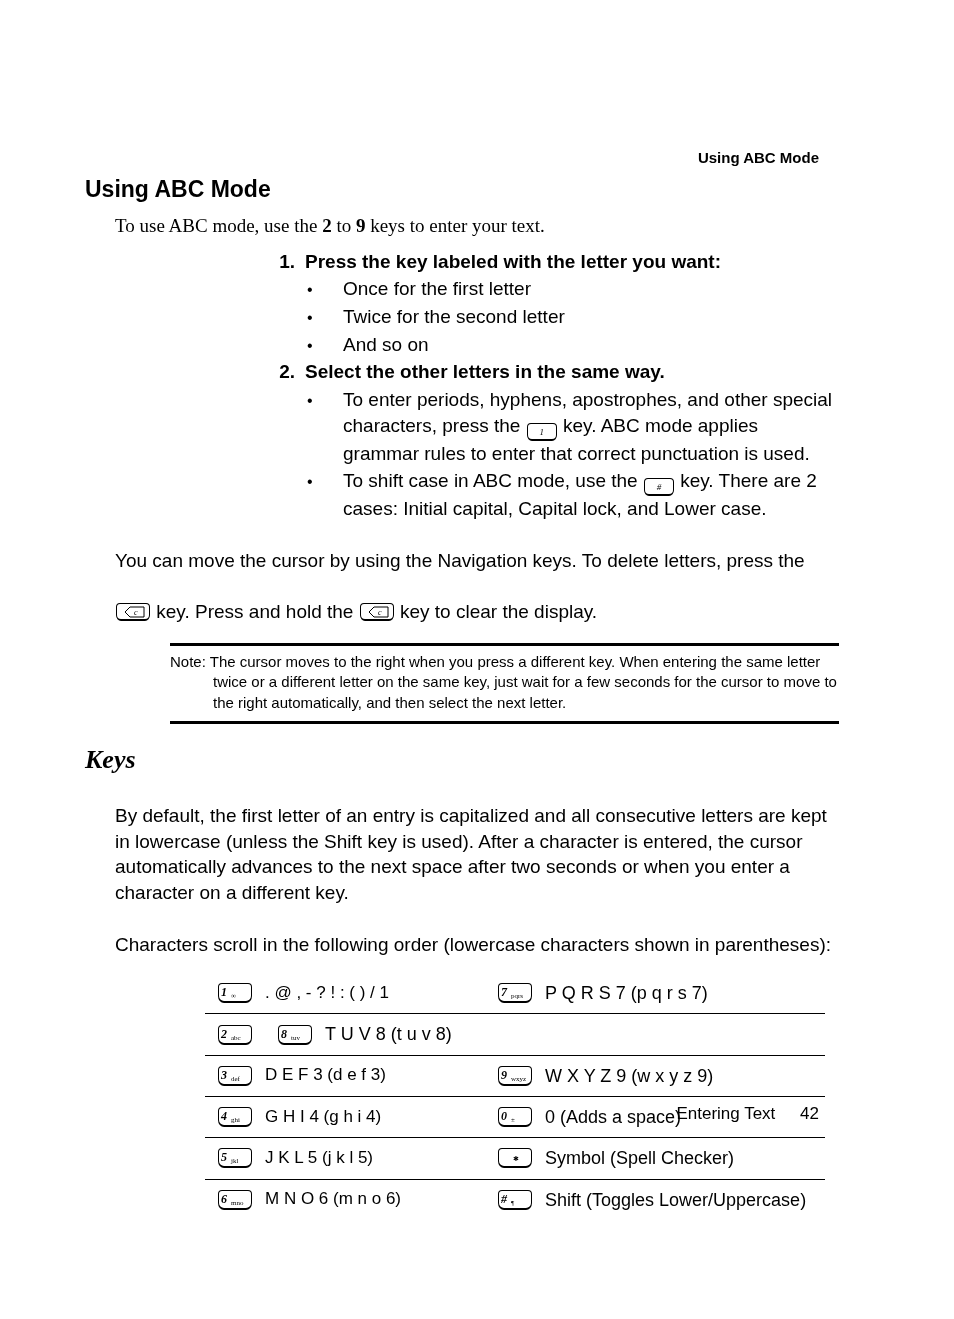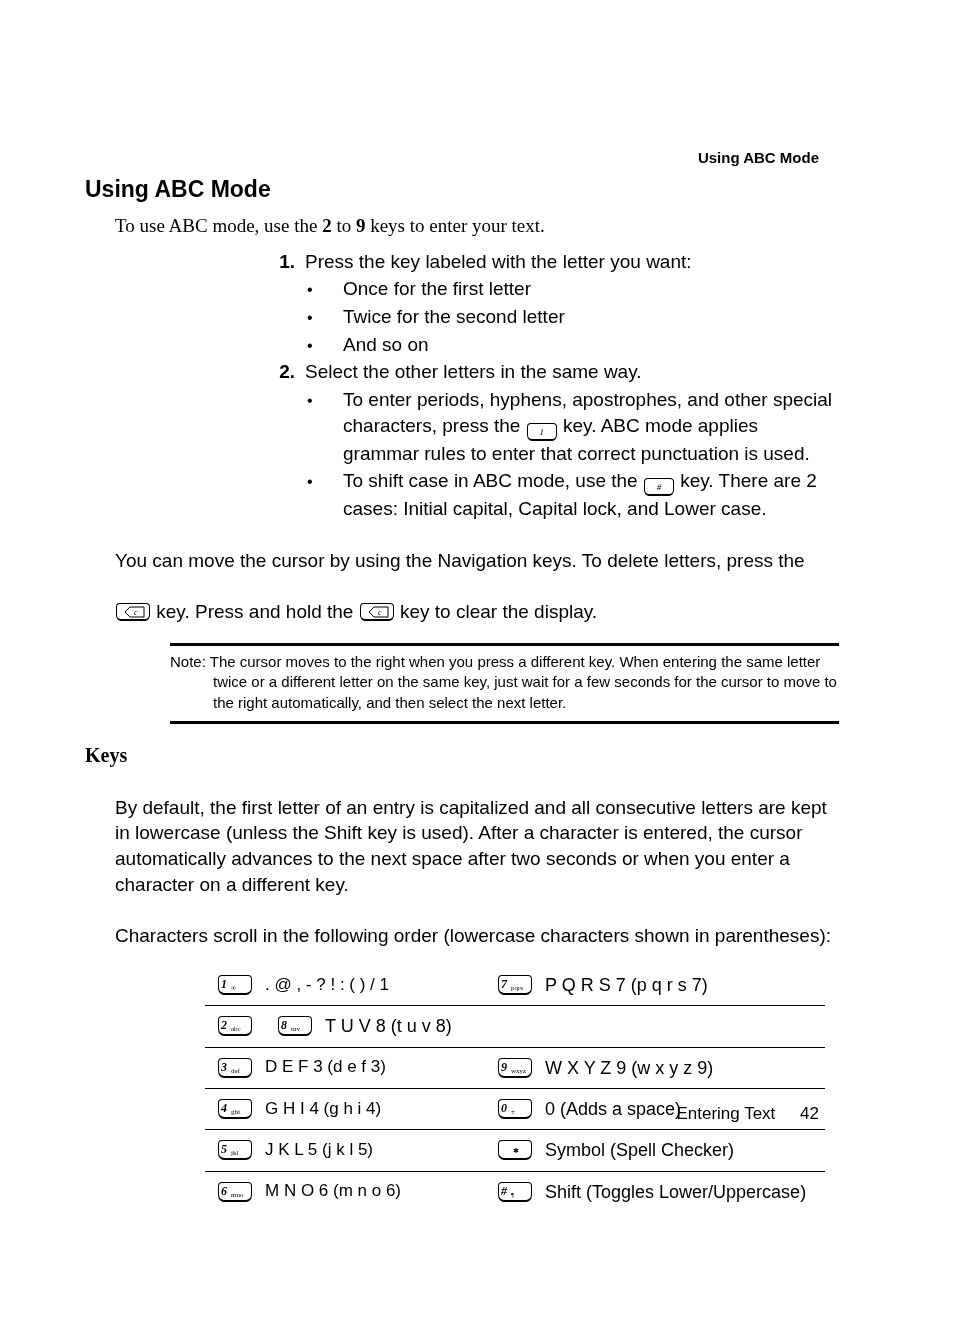--- a/index.html
+++ b/index.html
@@ -42,21 +42,21 @@
     text-indent: -35px;
     margin-top: 2px;
   }
   .ol-num {
     font-weight: 700;
     display: inline-block;
     width: 25px;
     text-align: right;
     margin-right: 10px;
   }
-  .ol-text { display: inline; }
+  .ol-text { display: inline; font-weight: bold; }
   .ul {
     margin-left: 258px;
     text-indent: -18px;
     margin-top: 2px;
   }
   .ul li, .ol li { list-style: none; margin-bottom: 2px; }
   .bullet {
     display: inline-block;
     width: 10px;
     margin-right: 8px;
@@ -107,22 +107,23 @@
   }
   .note {
     font-size: 15px;
     margin-left: 128px;
     text-indent: -43px;
     line-height: 1.35;
   }
   .note-label { font-weight: 400; }
   .h2 {
     font-family: Georgia, serif;
+    font-style: italic;
     font-weight: 700;
-    font-size: 20px;
+    font-size: 26px;
     margin-bottom: 8px;
     margin-top: 2px;
   }
   .table {
     margin-left: 120px;
     margin-top: 16px;
     width: 620px;
   }
   .table-row {
     display: flex;

